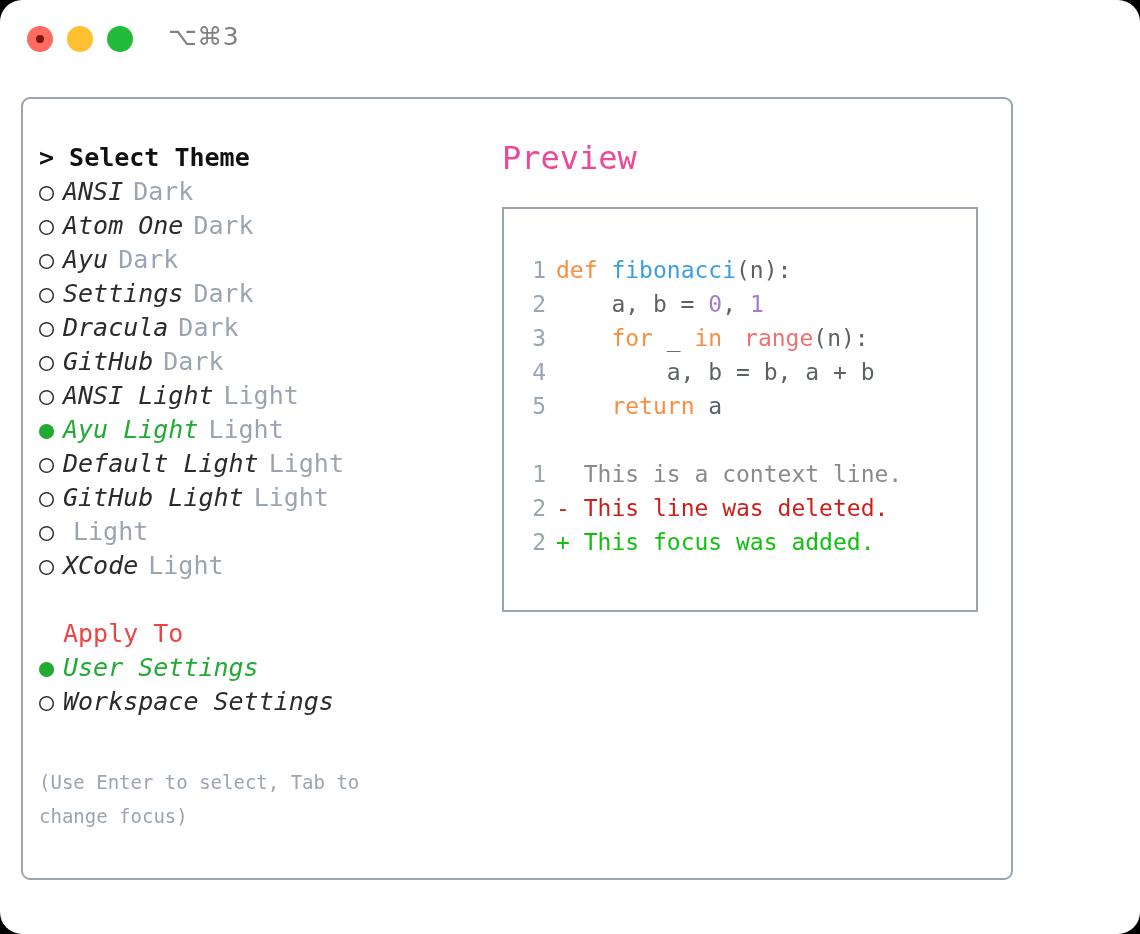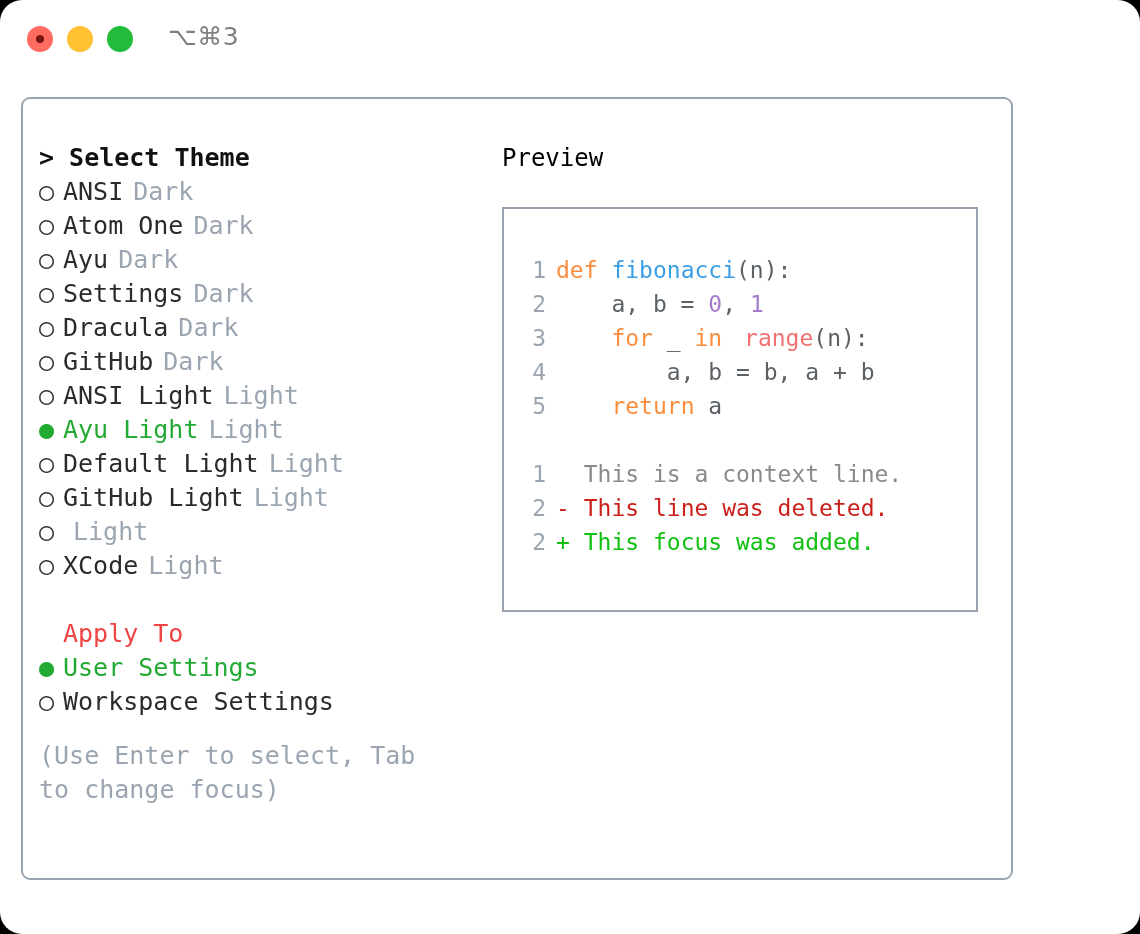--- a/index.html
+++ b/index.html
@@ -94,57 +94,57 @@
     font-size: 25px;
     line-height: 34px;
     white-space: pre;
   }
   .marker {
     width: 24px;
     flex: 0 0 24px;
     color: #333333;
   }
   .marker.on { color: #22aa33; }
-  .opt-label { color: #2b2b2b; }
+  .opt-label { color: #2b2b2b; font-style: italic; }
   .opt-row.selected .opt-label { color: #22aa33; }
   .opt-kind {
     color: #9aa5b1;
     margin-left: 10px;
   }
 
   .spacer-block { height: 34px; }
 
   .apply-head {
     font-size: 25px;
     line-height: 34px;
     color: #ef4444;
     padding-left: 24px;
     white-space: pre;
   }
 
   .hint {
-    margin-top: 20px;
-    font-size: 25px;
+    margin-top: 46px;
+    font-size: 19px;
     line-height: 34px;
     color: #9aa5b1;
     width: 400px;
     white-space: pre-wrap;
   }
 
   
   .right-col {
     position: absolute;
     left: 479px;
     top: 42px;
     width: 496px;
   }
   .preview-head {
-    font-size: 24px;
-    line-height: 34px;
-    color: #000000;
+    font-size: 32px;
+    line-height: 34px;
+    color: #ec4899;
     white-space: pre;
   }
   .preview-box {
     margin-top: 32px;
     width: 476px;
     height: 405px;
     border: 2px solid #9aa5b1;
     box-sizing: border-box;
     background: #ffffff;
     padding: 44px 0 0 0;

